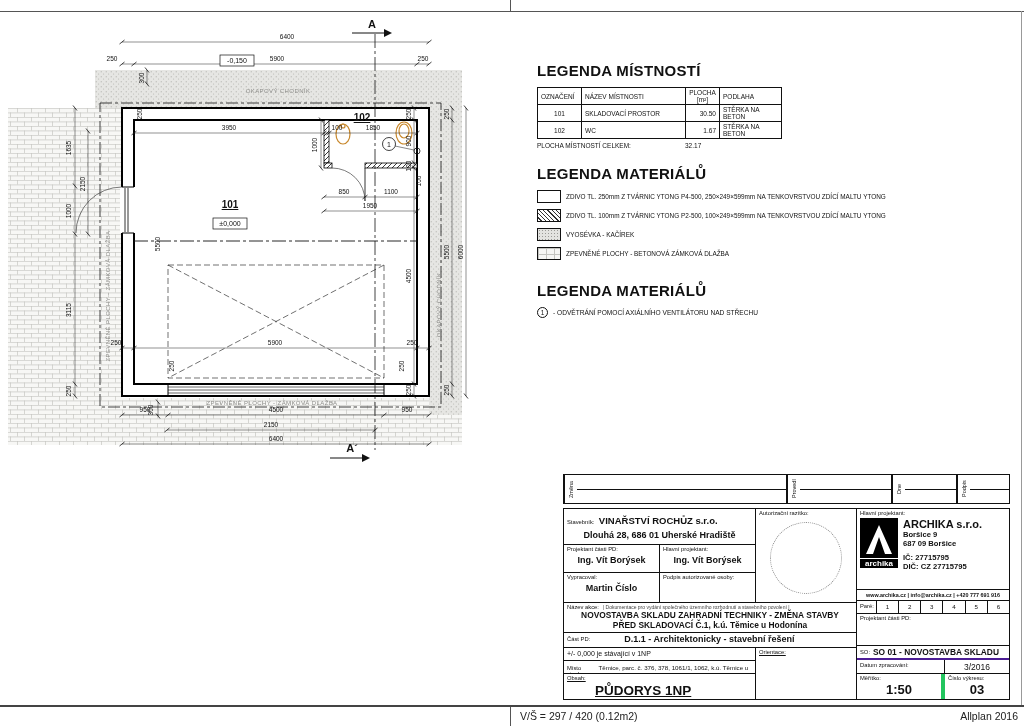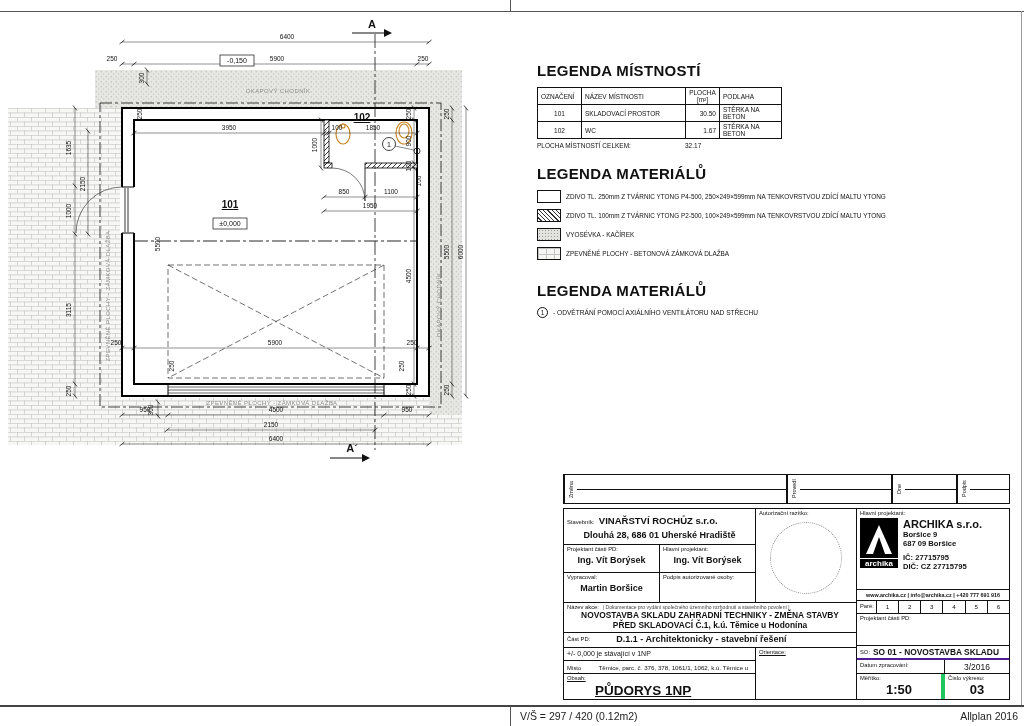--- a/index.html
+++ b/index.html
@@ -84,21 +84,21 @@
   .a-nula{grid-area:nula} .a-misto{grid-area:misto} .a-obsah{grid-area:obsah} .a-ori{grid-area:ori}
   .a-obsah, .a-ori { border-bottom:none;text-decoration:underline; }
   .bval { font-weight:bold; font-size:9px; }
   .a-stav .bval { font-size:9.5px; }
   .a-stav .addr { text-align:center; font-weight:bold; font-size:9px; margin-top:2px; }
   .nm { text-align:center; font-weight:bold; font-size:9px; margin-top:3px; }
   .a-raz .stamp { width:72px; height:72px; border:1.5px dotted #888; border-radius:50%; margin:6px auto 0; }
   .akce-head { display:flex; gap:4px; align-items:baseline; }
   .akce-note { font-size:5px; color:#444; }
   .akce-line { text-align:center; font-weight:bold; font-size:8.4px; line-height:1.2; }
-  .castline { display:flex; align-items:center; gap:0; }
+  .castline { display:flex; align-items:center; gap:8px; }
   .castline .bval { font-size:9px; margin-left:26px; }
   .nula-txt { font-size:7px; padding-top:1px; }
   .misto-line { font-size:6.2px; display:flex; gap:2px; align-items:baseline; padding-top:2px; }
   .obsah-val { font-weight:bold; font-size:13.5px; margin:2px 0 0 28px; }
 
   .tb-right { width:155px; border-left:0.5px solid #111; display:flex; flex-direction:column; }
   .firm { height:80px; padding:1px 3px; }
   .firmrow { display:flex; gap:5px; margin-top:2px; }
   .firm-name { font-weight:bold; font-size:11px; }
   .firm-ad { font-weight:bold; font-size:7.6px; line-height:1.25; }
@@ -381,21 +381,21 @@
         <div class="cell a-proj">
           <div class="lab">Projektant části PD:</div>
           <div class="nm">Ing. Vít Borýsek</div>
         </div>
         <div class="cell a-hlav">
           <div class="lab">Hlavní projektant:</div>
           <div class="nm">Ing. Vít Borýsek</div>
         </div>
         <div class="cell a-vypr">
           <div class="lab">Vypracoval:</div>
-          <div class="nm">Martin Boršice</div>
+          <div class="nm">Martin Číslo</div>
         </div>
         <div class="cell a-podp">
           <div class="lab">Podpis autorizované osoby:</div>
         </div>
         <div class="cell a-raz" style="border-right:none;">
           <div class="lab">Autorizační razítko:</div>
           <div class="stamp"></div>
         </div>
         <div class="cell a-akce" style="border-right:none;">
           <div class="akce-head">

